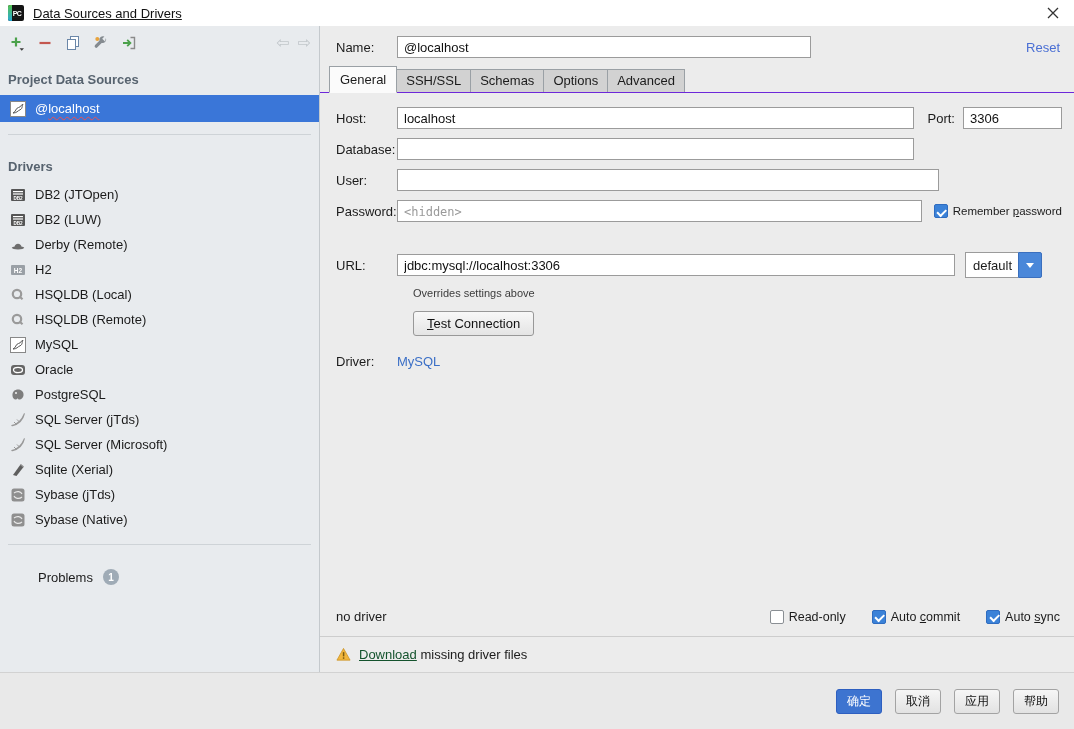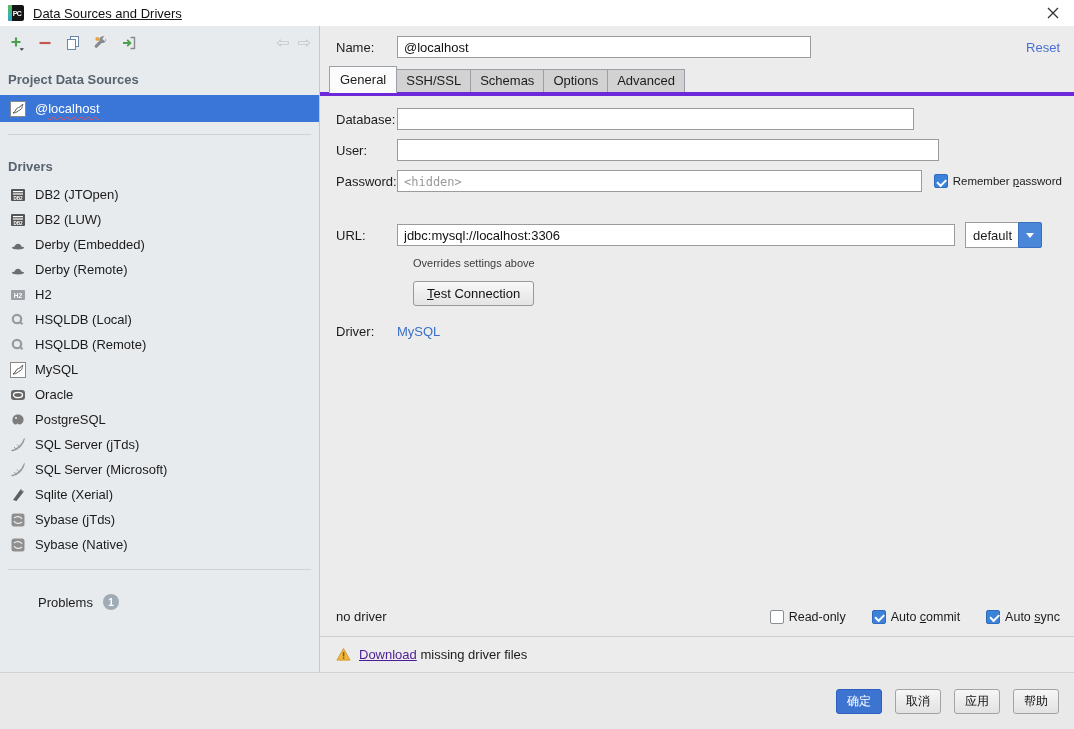--- a/index.html
+++ b/index.html
@@ -40,21 +40,21 @@
            font-weight:bold; display:flex; align-items:center; justify-content:center; }
   
   .main { flex:1; min-width:0; display:flex; flex-direction:column; background:#ececec; }
   .name-row { display:flex; align-items:center; padding:10px 14px 8px 16px; flex:none; }
   .flabel { width:61px; flex:none; }
   input.txt { height:22px; border:1px solid #9b9b9b; background:#fff; padding:0 6px;
               font-family:"Liberation Sans",sans-serif; font-size:13px; color:#111; }
   input.txt::placeholder { font-family:"DejaVu Sans Mono",monospace; color:#9a9a9a; font-size:12px; }
   .name-input { width:414px; }
   .reset-link { margin-left:auto; color:#4a6fd4; cursor:pointer; }
-  .tabs { display:flex; align-items:flex-end; padding-left:9px; border-bottom:4px solid #6d28d9; flex:none; }
+  .tabs { display:flex; align-items:flex-end; padding-left:9px; border-bottom:1px solid #6d28d9; flex:none; }
   .tab { background:#d2d2d2; border:1px solid #9aa0a5; border-bottom:none; padding:3px 9px 4px 9px;
          margin-right:-1px; font-size:13px; cursor:pointer; }
   .tab.active { background:#fbfbfb; padding:5px 10px 5px 10px; margin-bottom:-1px;
                 border-bottom:1px solid #fbfbfb; position:relative; z-index:2; }
   .content { flex:1; padding:12px 12px 0 16px; overflow:hidden; }
   .frow { display:flex; align-items:center; margin-bottom:9px; }
   .w-host { width:517px; } .w-port { width:99px; }
   .w-db { width:517px; } .w-user { width:542px; } .w-pass { width:542px; } .w-url { width:558px; }
   .port-label { margin-left:14px; margin-right:8px; width:auto; }
   .cbgroup { display:flex; align-items:center; gap:5px; margin-left:12px; font-size:11.5px; white-space:nowrap; }
@@ -76,21 +76,21 @@
   .test-btn { margin:12px 0 0 77px; padding:4px 13px; border:1px solid #989898; border-radius:3px;
         background:linear-gradient(#f8f8f8,#e4e4e4); font-family:"Liberation Sans",sans-serif;
         font-size:13px; color:#111; cursor:pointer; }
   .driver-row { margin-top:18px; }
   .link { color:#3b6fc6; cursor:pointer; }
   .status-row { display:flex; align-items:center; padding:0 14px 12px 16px; flex:none; }
   .status-checks { margin-left:auto; display:flex; gap:18px; }
   .status-checks .cbgroup { margin-left:8px; font-size:12.5px; }
   .warn-row { border-top:1px solid #cdcdcd; height:36px; display:flex; align-items:center;
         padding-left:16px; gap:7px; flex:none; }
-  .dl-link { color:#4c1d95; text-decoration:underline; cursor:pointer; }
+  .dl-link { color:#14532d; text-decoration:underline; cursor:pointer; }
   
   .footer { height:57px; background:#e9e9e9; border-top:1px solid #d2d2d2; display:flex; align-items:center;
         justify-content:flex-end; gap:13px; padding-right:15px; }
   .btn { min-width:46px; height:25px; padding:0 10px; border:1px solid #a3a3a3; border-radius:3px;
         background:linear-gradient(#f6f6f6,#e2e2e2); font-family:"Liberation Sans",sans-serif;
         font-size:12px; color:#111; cursor:pointer; }
   .btn.primary { background:#3d74d0; border-color:#2e5fc0; color:#fff; }
   .lbl { white-space:nowrap; }
 </style>
 </head>
@@ -186,29 +186,20 @@
           </span>
         <span class="lbl">DB2 (LUW)</span>
       </li>
       <li class="drv">
         <span class="icon">
             <svg width="16" height="16" viewBox="0 0 16 16">
               <path d="M4.5 10.5 C4.5 5.5 11.5 5.5 11.5 10.5 Z" fill="#6d6d6d"></path>
               <ellipse cx="8" cy="10.8" rx="6.2" ry="1.6" fill="#6d6d6d"></ellipse>
             </svg>
           </span>
-        <span class="lbl">Derby (Embedded)</span>
-      </li>
-      <li class="drv">
-        <span class="icon">
-            <svg width="16" height="16" viewBox="0 0 16 16">
-              <path d="M4.5 10.5 C4.5 5.5 11.5 5.5 11.5 10.5 Z" fill="#6d6d6d"></path>
-              <ellipse cx="8" cy="10.8" rx="6.2" ry="1.6" fill="#6d6d6d"></ellipse>
-            </svg>
-          </span>
         <span class="lbl">Derby (Remote)</span>
       </li>
       <li class="drv">
         <span class="icon">
             <svg width="16" height="16" viewBox="0 0 16 16">
               <rect x="1" y="3" width="14" height="10" rx="1" fill="#9aa0a6"></rect>
               <text x="8" y="10.8" font-size="6.5" font-weight="bold" fill="#fff" text-anchor="middle" font-family="sans-serif">H2</text>
             </svg>
           </span>
         <span class="lbl">H2</span>
@@ -324,20 +315,26 @@
     <div class="tabs">
       <span class="tab active">General</span>
       <span class="tab">SSH/SSL</span>
       <span class="tab">Schemas</span>
       <span class="tab">Options</span>
       <span class="tab">Advanced</span>
     </div>
 
     <div class="content">
 
+      <div class="frow" style="margin-top:2px;">
+        <span class="flabel">Host:</span>
+        <input class="txt w-host" type="text" value="localhost" style="">
+        <span class="flabel port-label">Port:</span>
+        <input class="txt w-port" type="text" value="3306" style="">
+      </div>
 
       <div class="frow">
         <span class="flabel">Database:</span>
         <input class="txt w-db" type="text" value="" style="">
       </div>
 
       <div class="frow">
         <span class="flabel">User:</span>
         <input class="txt w-user" type="text" value="" style="">
       </div>

